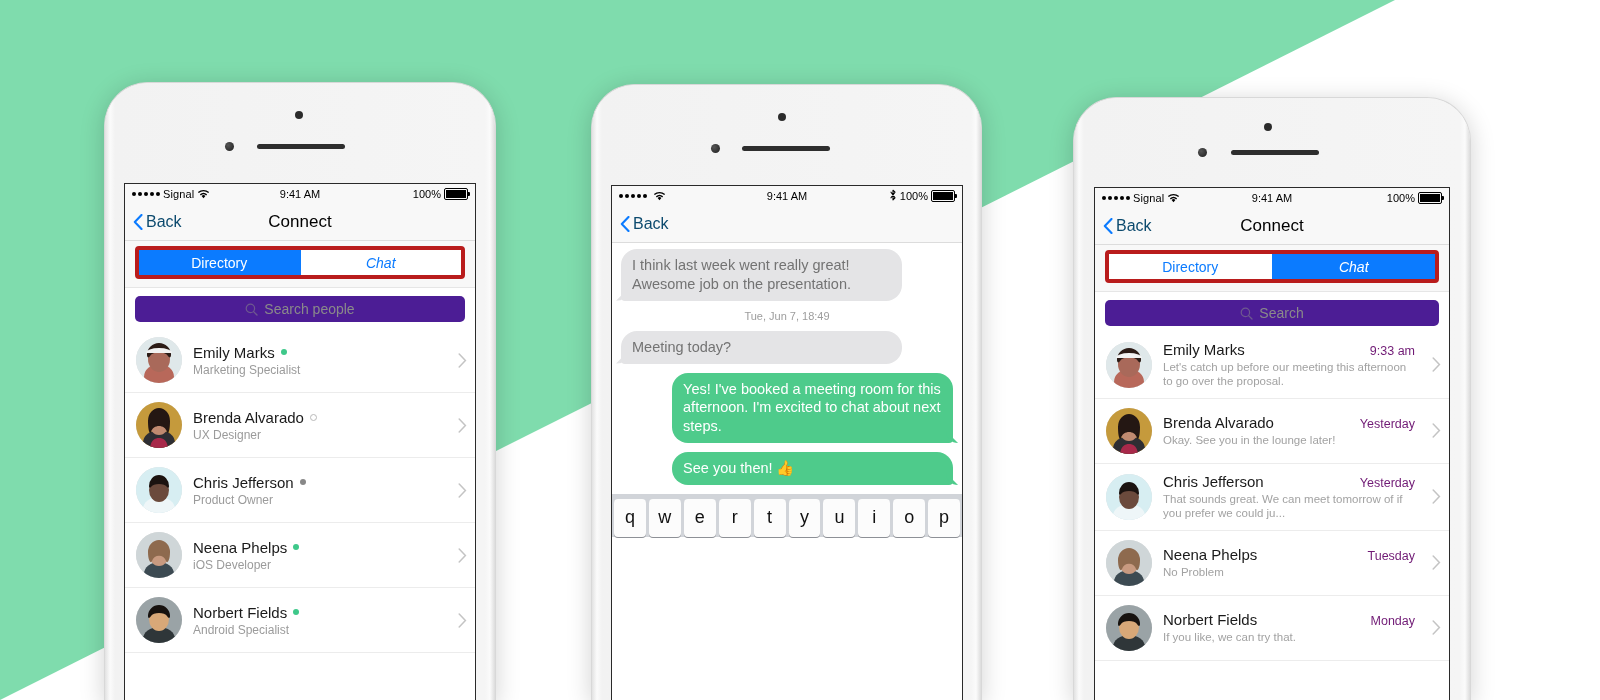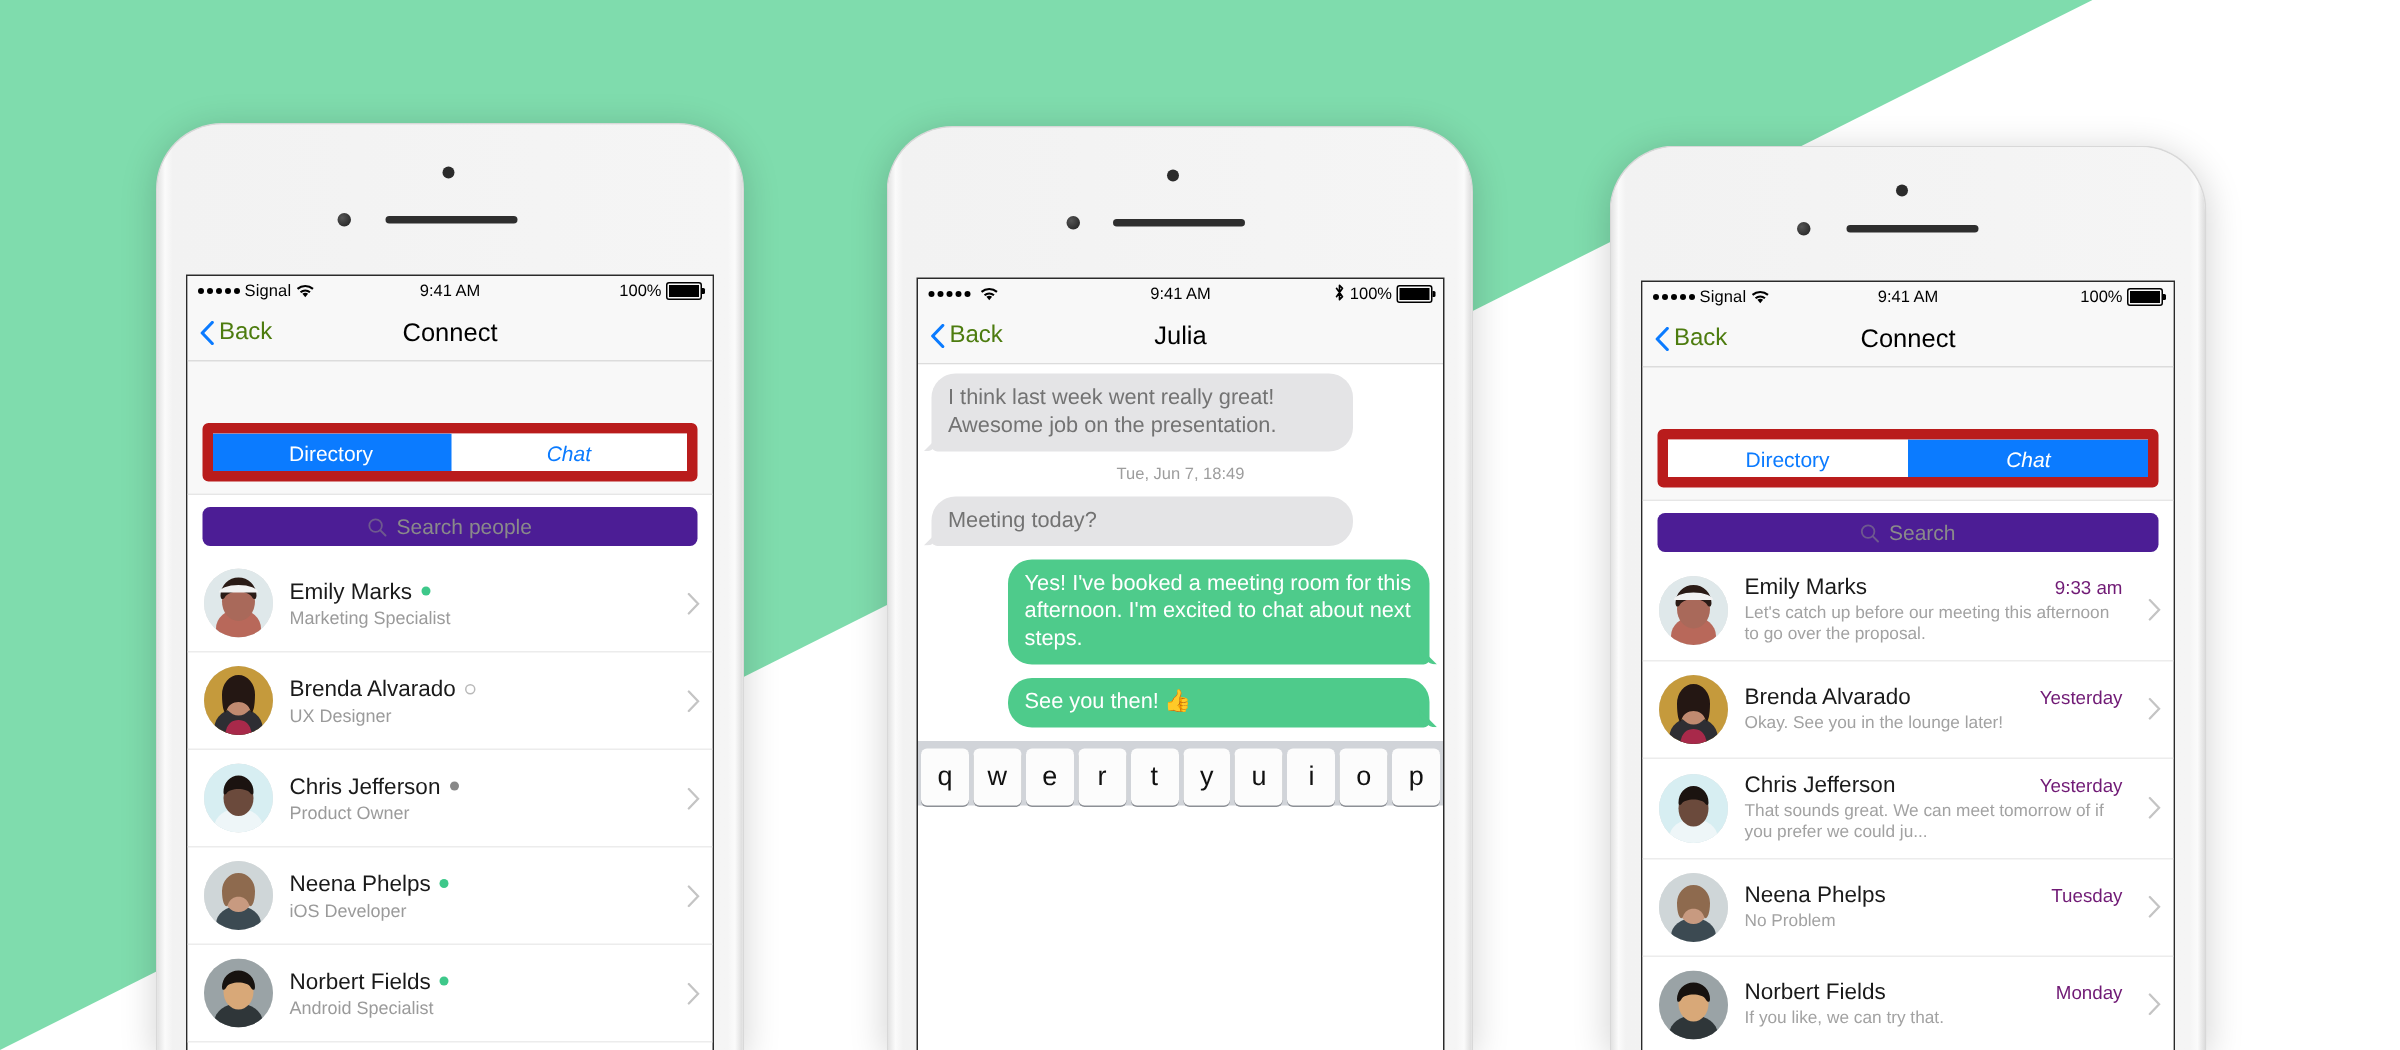--- a/index.html
+++ b/index.html
@@ -55,26 +55,26 @@
   .sb-right{margin-left:auto;display:flex;align-items:center;gap:3px;position:relative;z-index:2;}
   .batt-pct{font-size:11px;}
   .batt{width:22px;height:10px;border:1px solid #000;border-radius:2px;position:relative;display:block;}
   .batt::after{content:"";position:absolute;right:-3px;top:3px;width:2px;height:4px;background:#000;border-radius:0 1px 1px 0;}
   .batt i{position:absolute;left:1px;top:1px;bottom:1px;right:1px;background:#000;display:block;}
   
   .navbar{
     background:#f8f8f8;height:36px;display:flex;align-items:center;
     position:relative;padding:0 8px;border-bottom:1px solid #dcdcdc;
   }
-  .nav-back{display:flex;align-items:center;gap:3px;color:#4d7c0f;font-size:16px;cursor:pointer;}
+  .nav-back{display:flex;align-items:center;gap:3px;color:#0c4a6e;font-size:16px;cursor:pointer;}
   .nav-back svg{display:block;}
   .nav-title{position:absolute;left:0;right:0;text-align:center;font-size:17px;color:#000;pointer-events:none;}
   
   .segwrap{background:#f8f8f8;padding:5px 10px 8px;}
-  .segment{display:flex;border:7px solid #b91c1c;border-radius:4px;overflow:hidden;height:25px;margin-top:36px;}
+  .segment{display:flex;border:4px solid #b91c1c;border-radius:4px;overflow:hidden;height:25px;}
   .seg{
     flex:1;display:flex;align-items:center;justify-content:center;
     font-size:14px;color:#0b7bff;background:#fff;cursor:pointer;
   }
   .seg.active{background:#0b7bff;color:#fff;}
   .seg + .seg{border-left:1px solid #0b7bff;font-style:italic;}
   
   .searchwrap{background:#fff;padding:8px 10px 6px;border-top:1px solid #e6e6e6;}
   .searchbar{
     background:#4c1d95;border-radius:5px;height:26px;
@@ -380,21 +380,20 @@
 
     <div class="navbar">
       <div class="nav-back">
         <span>
           <svg width="10" height="16" viewBox="0 0 10 16">
               <path d="M8.5 1 1.8 8l6.7 7" stroke="#0b7bff" stroke-width="2.1" fill="none" stroke-linecap="round" stroke-linejoin="round"></path>
             </svg>
         </span>
         <span>Back</span>
       </div>
-      <div class="nav-title">Julia</div>
     </div>
 
     <div class="chatbody">
       <div class="bubble them">I think last week went really great! Awesome job on the presentation.</div>
       <div class="ts">Tue, Jun 7, 18:49</div>
       <div class="bubble them">Meeting today?</div>
       <div class="bubble me">Yes! I've booked a meeting room for this afternoon. I'm excited to chat about next steps.</div>
       <div class="bubble me">See you then! 👍</div>
     </div>
 

